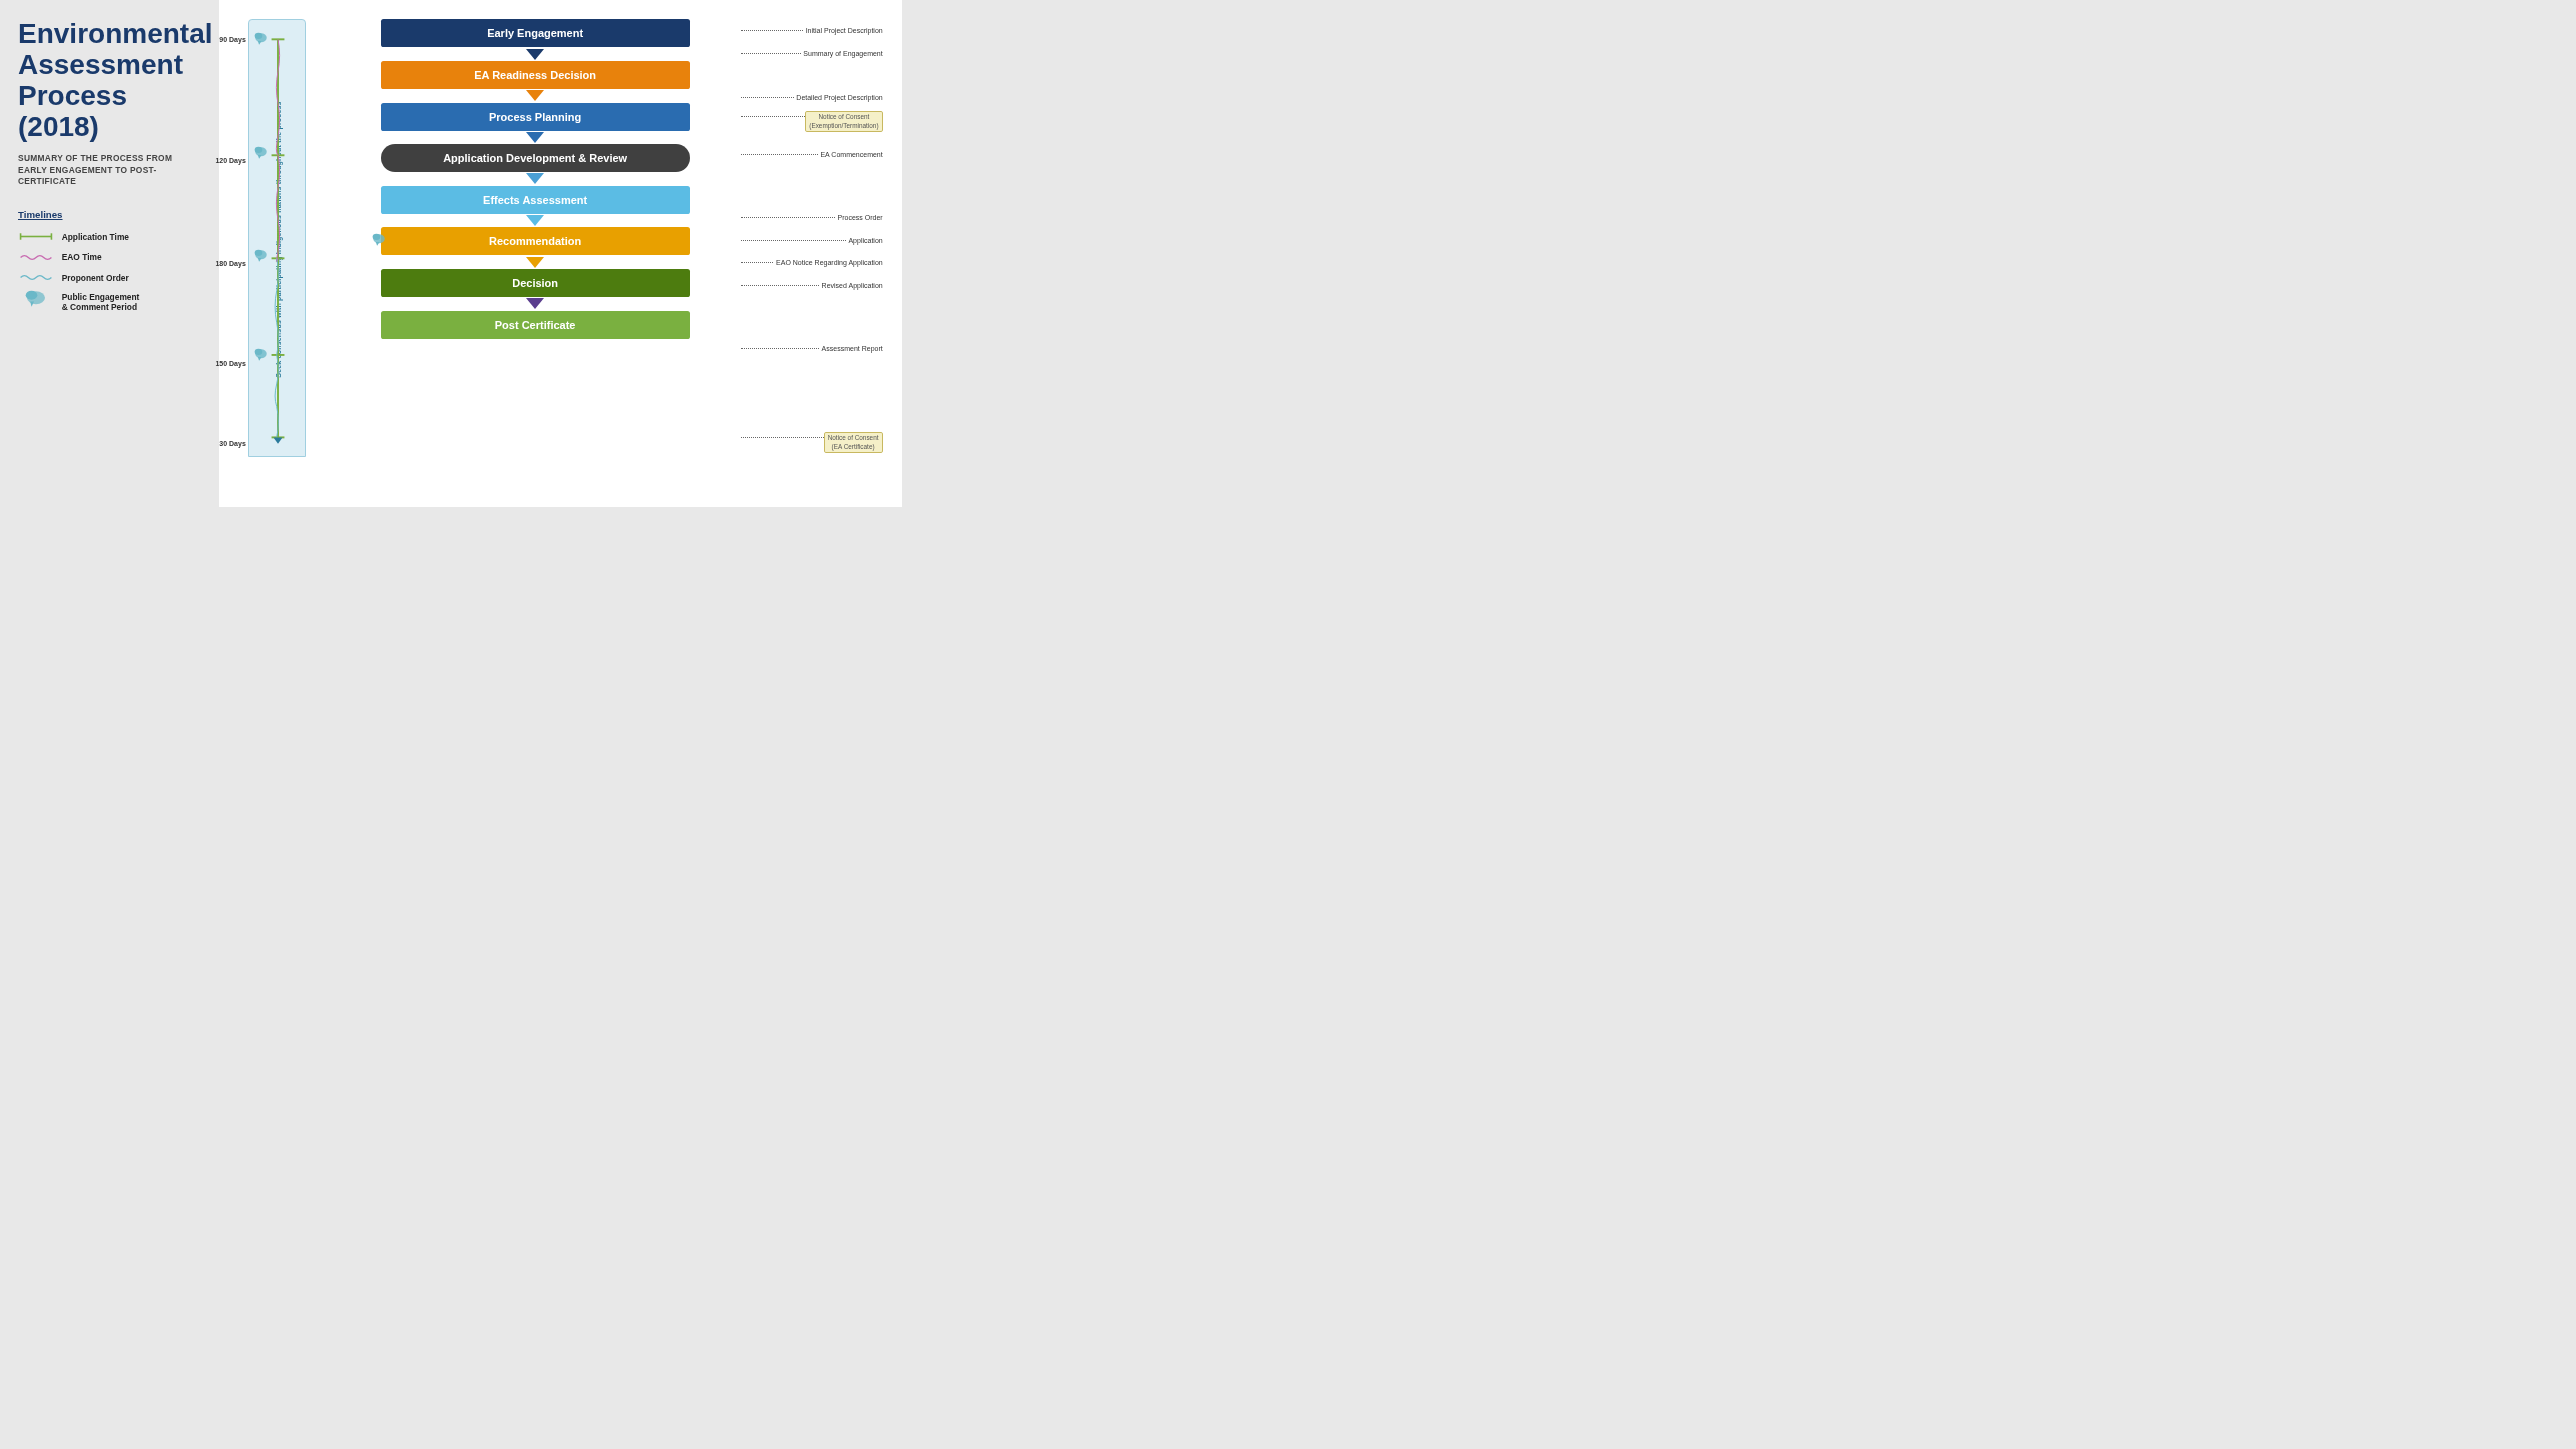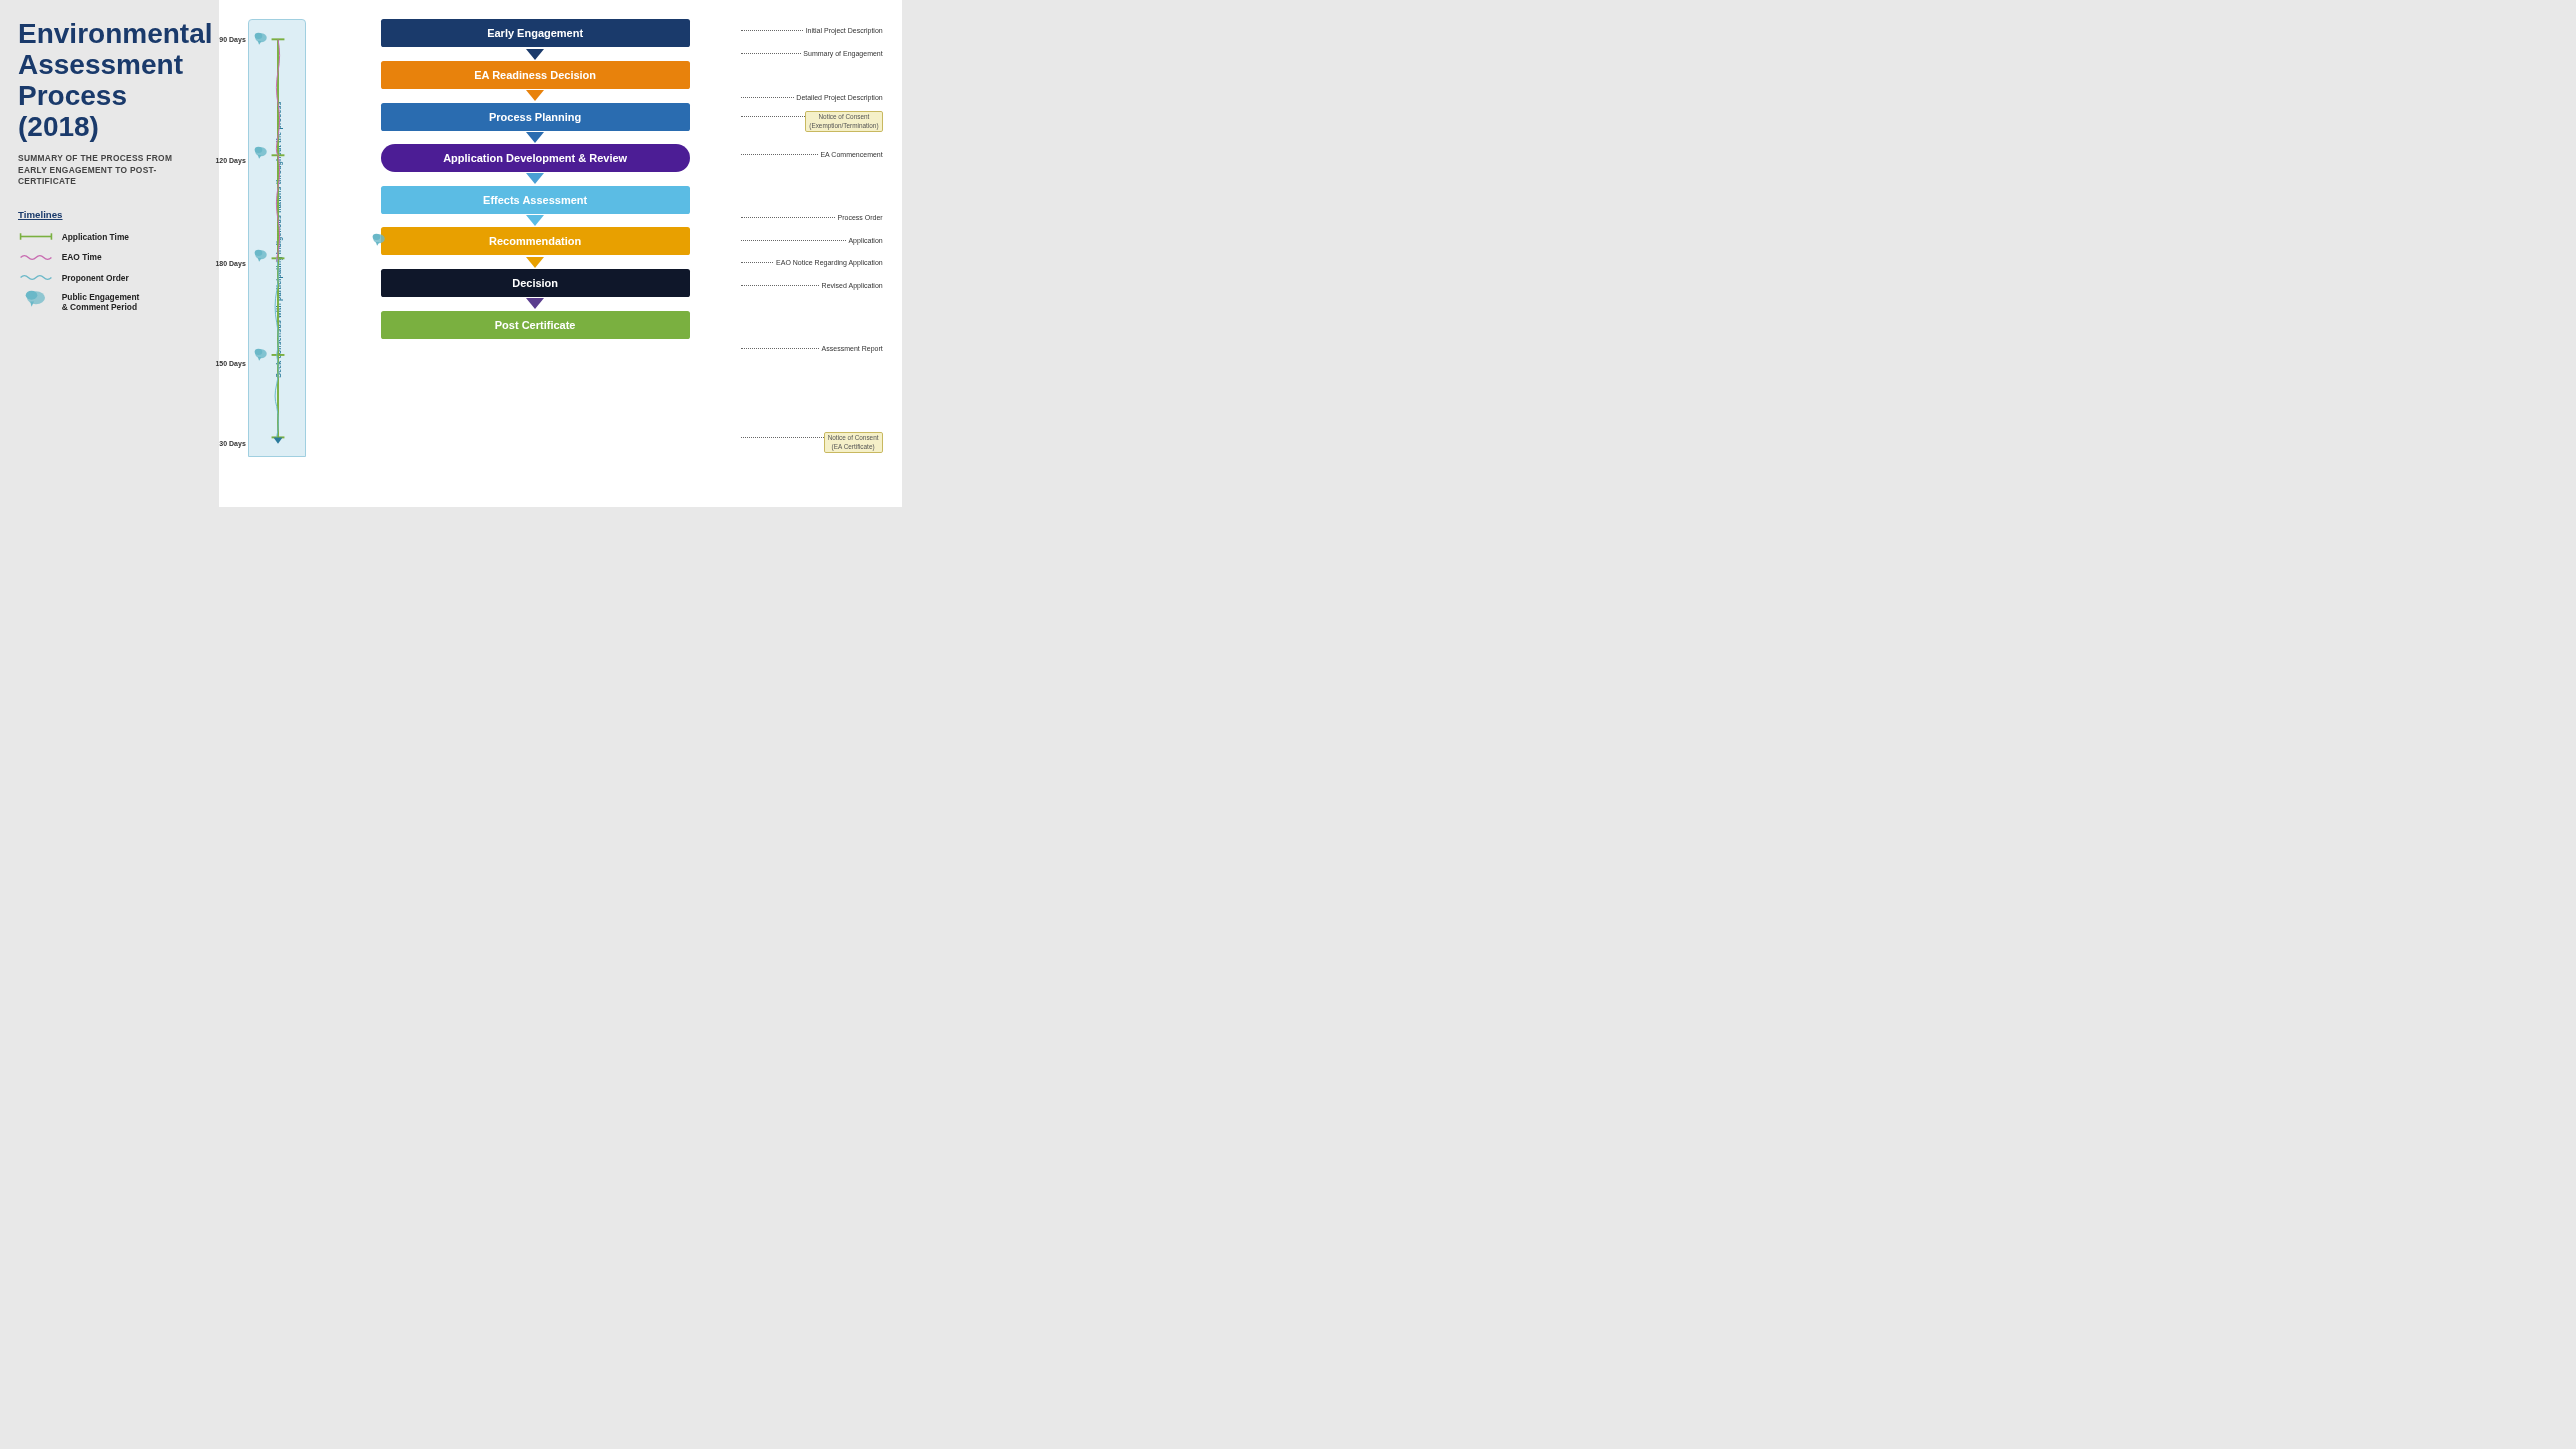--- a/index.html
+++ b/index.html
@@ -154,24 +154,24 @@
       font-size: 11px;
       font-weight: 700;
       color: white;
       text-align: center;
       position: relative;
       flex-shrink: 0;
     }
     .block-early { background: #1a3a6b; }
     .block-readiness { background: #e8820c; }
     .block-planning { background: #2a6cb0; }
-    .block-appdev { background: #4c1d95; border-radius: 15px; }
+    .block-appdev { background: #404040; border-radius: 15px; }
     .block-effects { background: #5bbce4; }
     .block-recommendation { background: #e8a000; }
-    .block-decision { background: #0f172a; text-align: right; }
+    .block-decision { background: #4d7c0f; text-align: right; }
     .block-postcert { background: #7ab040; justify-content: center; }
 
     .arrow-down {
       width: 0;
       height: 0;
       border-left: 9px solid transparent;
       border-right: 9px solid transparent;
       flex-shrink: 0;
     }
     .arrow-dark { border-top: 11.6px solid #1a3a6b; }

